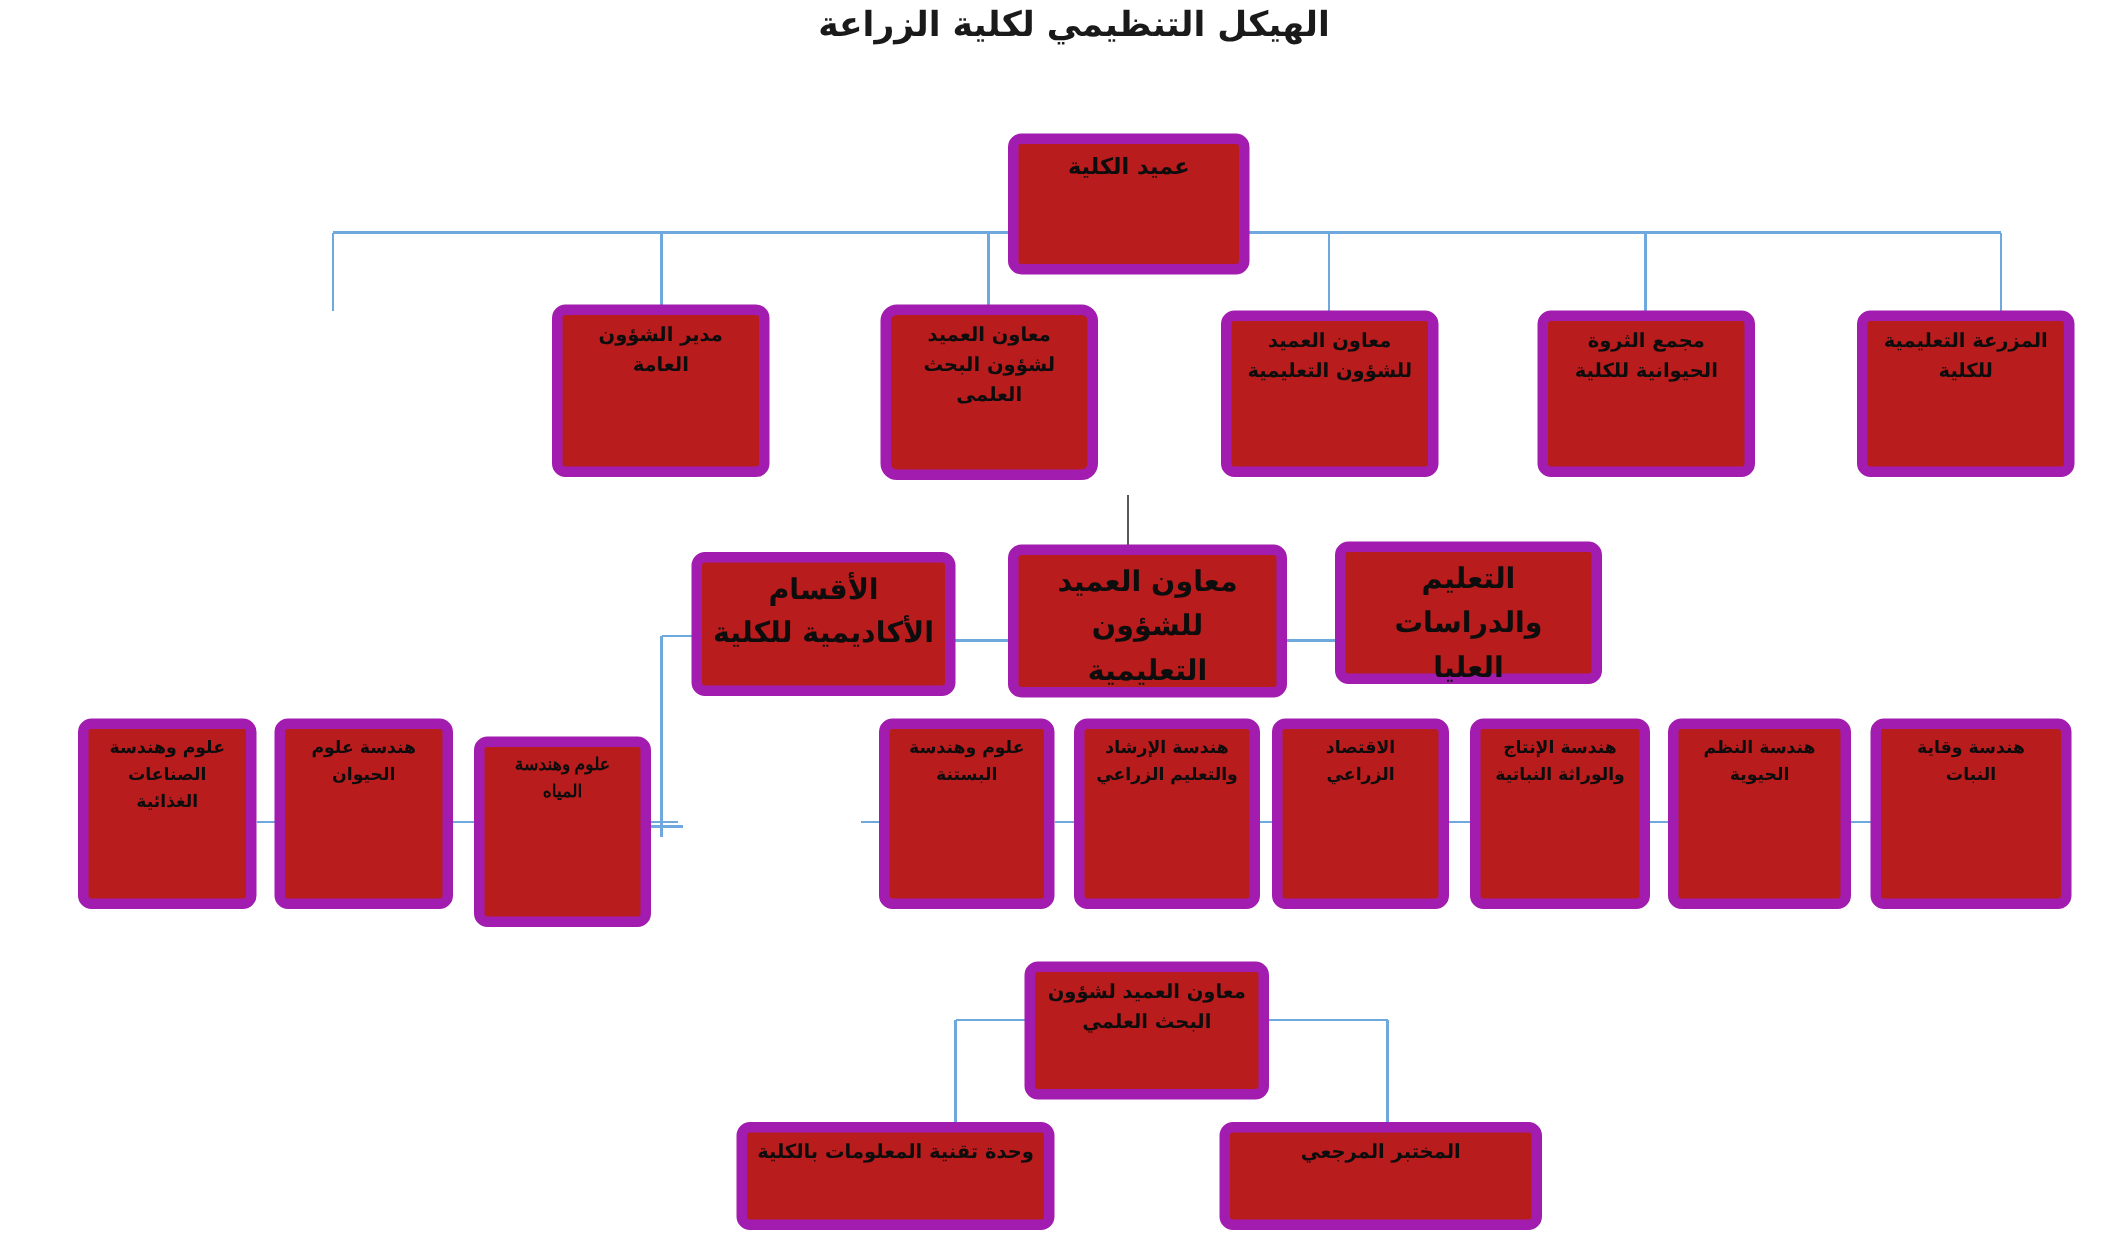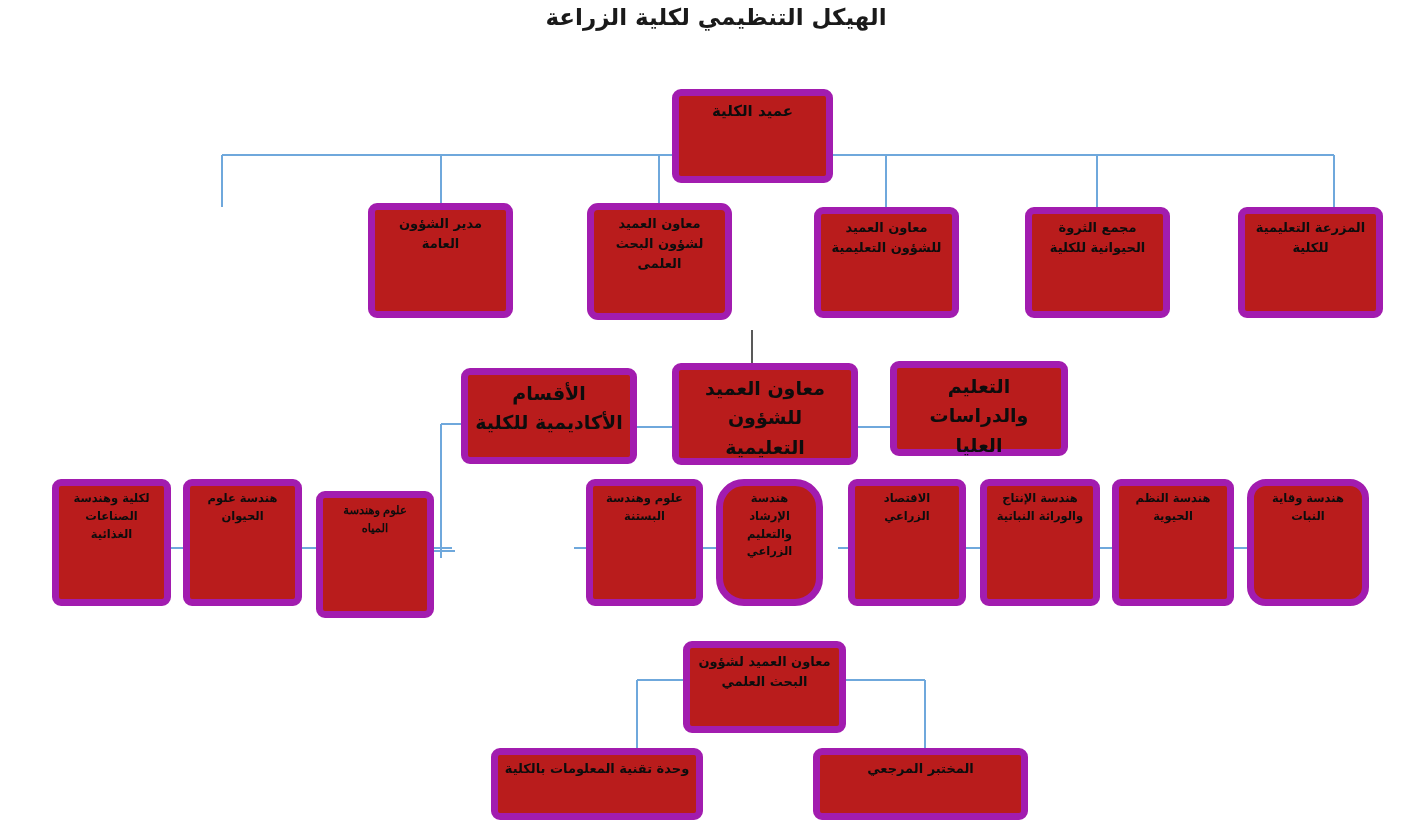--- a/index.html
+++ b/index.html
@@ -141,53 +141,53 @@
 
   <div class="node sz-big" style="left:672px; top:363px; width:186px; height:102px;">
     <span>معاون العميد للشؤون التعليمية</span>
   </div>
 
   <div class="node sz-big" style="left:890px; top:361px; width:178px; height:95px;">
     <span>التعليم والدراسات العليا</span>
   </div>
 
   <div class="node sz-dept" style="left:52px; top:479px; width:119px; height:127px;">
-    <span>لكلية وهندسة الصناعات الغذائية</span>
+    <span>علوم وهندسة الصناعات الغذائية</span>
   </div>
 
   <div class="node sz-dept" style="left:183px; top:479px; width:119px; height:127px;">
     <span>هندسة علوم الحيوان</span>
   </div>
 
   <div class="node sz-dept" style="left:316px; top:491px; width:118px; height:127px;font-family:Liberation Serif, serif;">
     <span>علوم وهندسة المياه</span>
   </div>
 
 
   <div class="node sz-dept" style="left:586px; top:479px; width:117px; height:127px;">
     <span>علوم وهندسة البستنة</span>
   </div>
 
-  <div class="node sz-dept" style="left:716px; top:479px; width:107px; height:127px;border-radius:28px;">
+  <div class="node sz-dept" style="left:716px; top:479px; width:124px; height:127px;">
     <span>هندسة الإرشاد والتعليم الزراعي</span>
   </div>
 
   <div class="node sz-dept" style="left:848px; top:479px; width:118px; height:127px;">
     <span>الاقتصاد الزراعي</span>
   </div>
 
   <div class="node sz-dept" style="left:980px; top:479px; width:120px; height:127px;">
     <span>هندسة الإنتاج والوراثة النباتية</span>
   </div>
 
   <div class="node sz-dept" style="left:1112px; top:479px; width:122px; height:127px;">
     <span>هندسة النظم الحيوية</span>
   </div>
 
-  <div class="node sz-dept" style="left:1247px; top:479px; width:122px; height:127px;border-radius:19px;">
+  <div class="node sz-dept" style="left:1247px; top:479px; width:134px; height:127px;">
     <span>هندسة وقاية النبات</span>
   </div>
 
   <div class="node sz-bottom" style="left:683px; top:641px; width:163px; height:92px;">
     <span>معاون العميد لشؤون البحث العلمي</span>
   </div>
 
   <div class="node sz-bottom" style="left:491px; top:748px; width:212px; height:72px;">
     <span>وحدة تقنية المعلومات بالكلية</span>
   </div>

